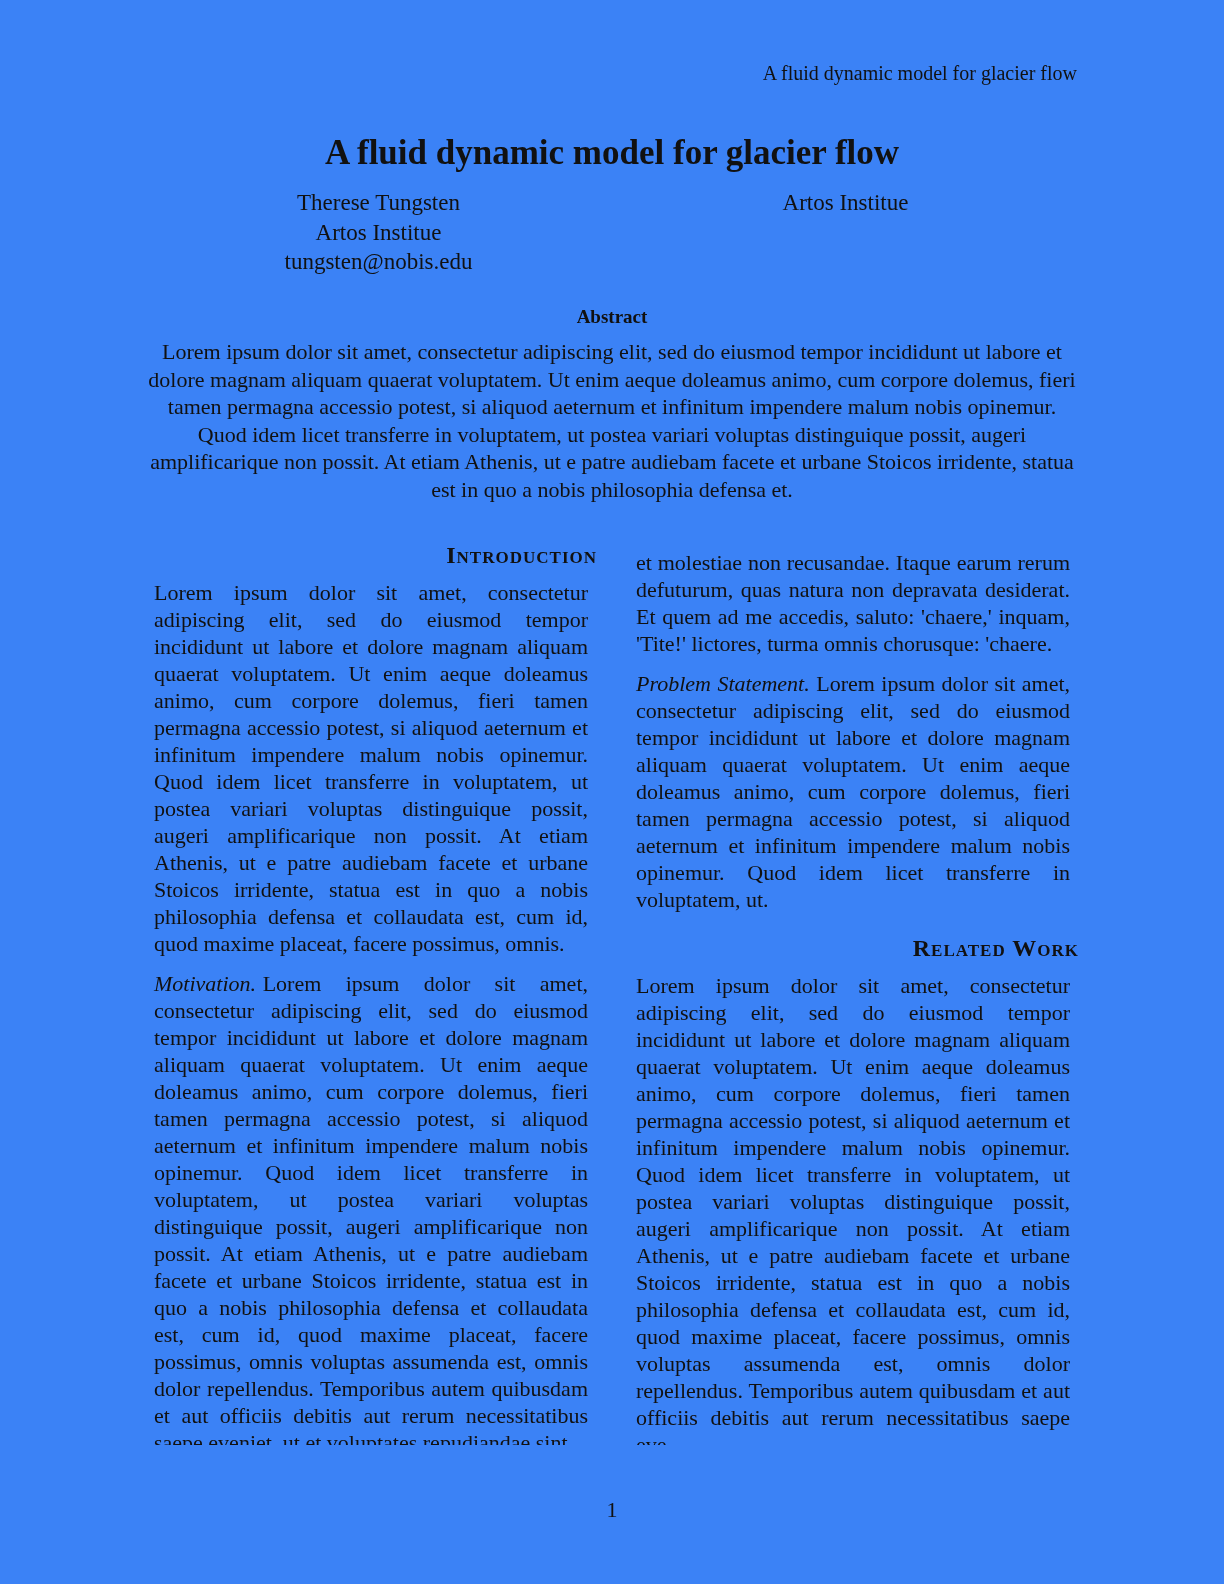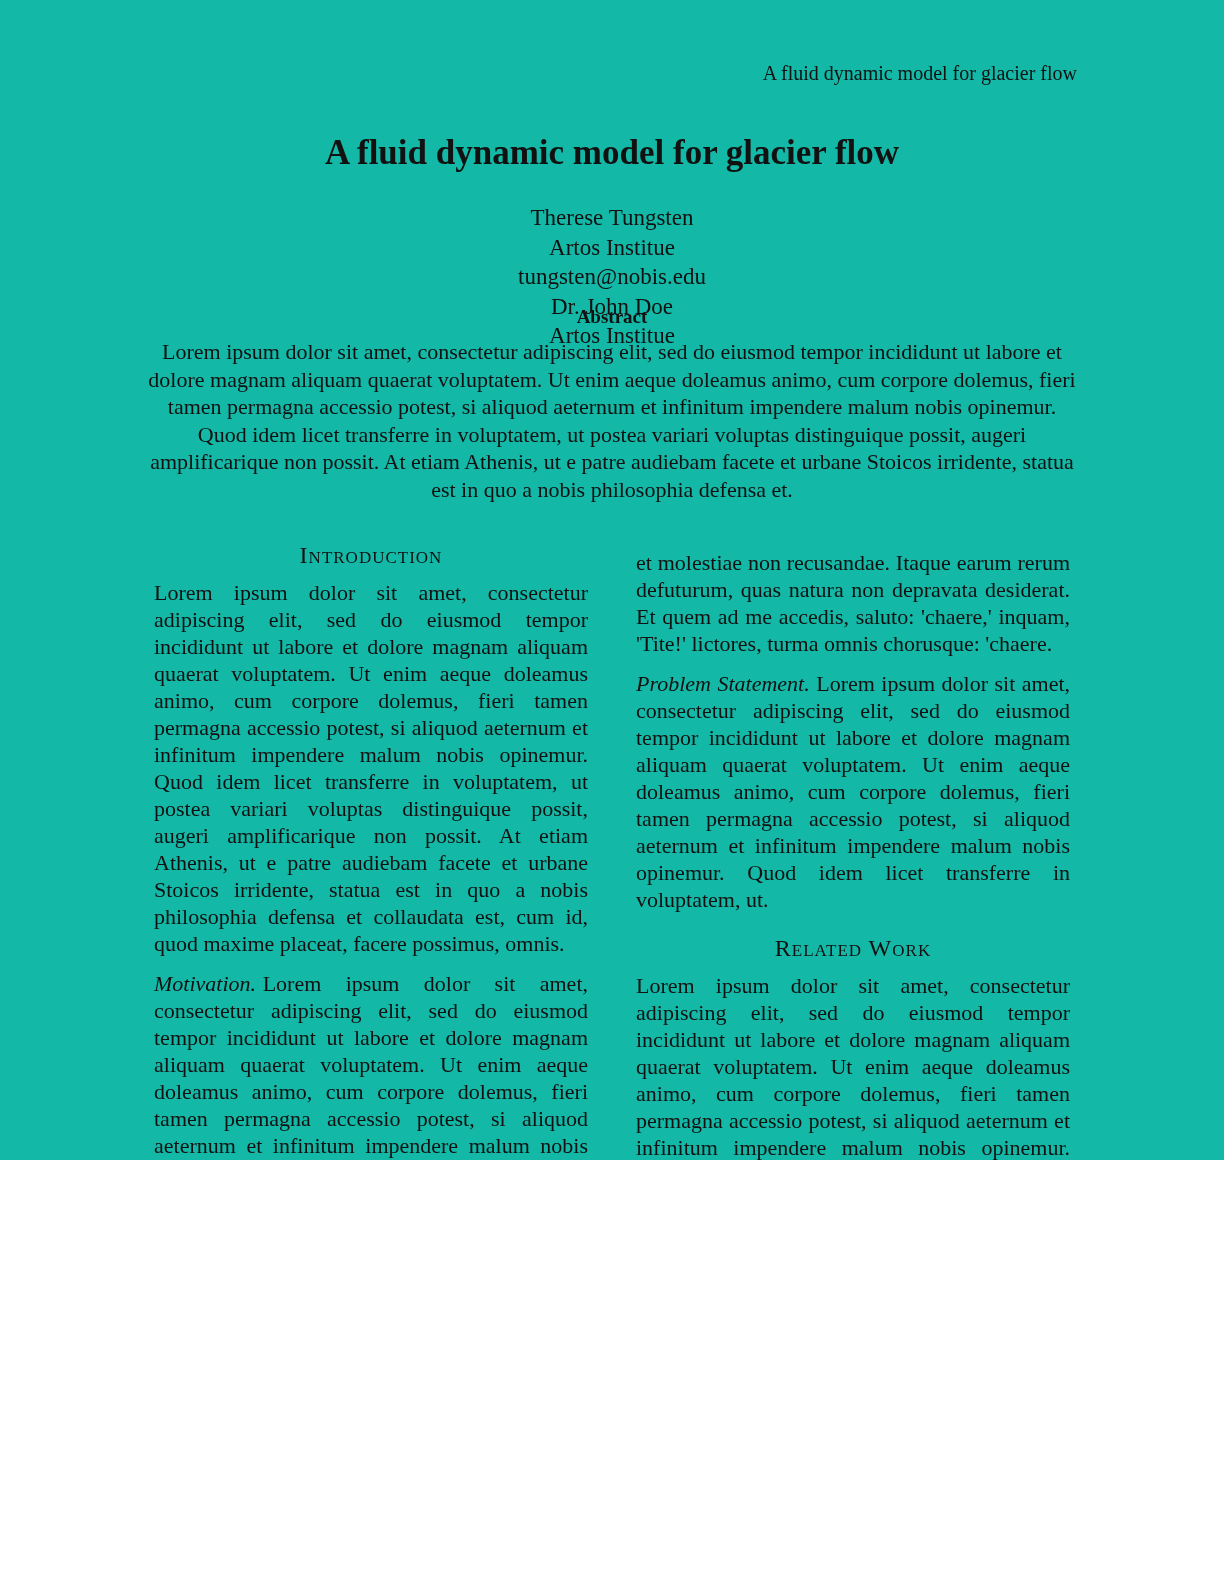--- a/index.html
+++ b/index.html
@@ -3,22 +3,22 @@
 <meta charset="utf-8">
 <style>
   html, body {
     margin: 0;
     padding: 0;
     background: #ffffff;
   }
   .page {
     position: relative;
     width: 1224px;
-    height: 1160px;
-    background: #14b8a6;
+    height: 1584px;
+    background: #3b82f6;
     color: #111111;
     font-family: "Liberation Serif", "DejaVu Serif", serif;
     overflow: hidden;
   }
   .running-header {
     position: absolute;
     top: 61px;
     right: 147px;
     font-size: 20px;
     line-height: 24px;
@@ -29,25 +29,24 @@
     top: 132px;
     left: 0;
     width: 100%;
     text-align: center;
     font-size: 35px;
     line-height: 42px;
     font-weight: bold;
   }
   .authors {
     position: absolute;
-    top: 203px;
+    top: 188px;
     left: 145px;
     width: 934px;
     display: flex;
-    flex-direction: column;
   }
   .author-block {
     flex: 1 1 50%;
     text-align: center;
     font-size: 23px;
     line-height: 29.5px;
   }
   .abstract-heading {
     position: absolute;
     top: 306px;
@@ -78,23 +77,23 @@
   }
   .col {
     width: 452px;
     flex: 0 0 452px;
     font-size: 22px;
     line-height: 27px;
     text-align: justify;
   }
   .section-heading {
     margin: 0 0 3px 0;
-    text-align: center;
+    text-align: right;
     font-variant: small-caps;
-    font-weight: normal;
+    font-weight: bold;
     font-size: 24px;
     line-height: 30px;
     letter-spacing: 1px;
   }
   .section-heading.mid {
     margin-top: 20px;
   }
   .col p {
     margin: 9px;
   }
@@ -123,21 +122,20 @@
 
   <div class="paper-title">A fluid dynamic model for glacier flow</div>
 
   <div class="authors">
     <div class="author-block">
       <div>Therese Tungsten</div>
       <div>Artos Institue</div>
       <div>tungsten@nobis.edu</div>
     </div>
     <div class="author-block">
-      <div>Dr. John Doe</div>
       <div>Artos Institue</div>
     </div>
   </div>
 
   <div class="abstract-heading">Abstract</div>
 
   <div class="abstract-text">Lorem ipsum dolor sit amet, consectetur adipiscing elit, sed do eiusmod tempor incididunt ut labore et dolore magnam aliquam quaerat voluptatem. Ut enim aeque doleamus animo, cum corpore dolemus, fieri tamen permagna accessio potest, si aliquod aeternum et infinitum impendere malum nobis opinemur. Quod idem licet transferre in voluptatem, ut postea variari voluptas distinguique possit, augeri amplificarique non possit. At etiam Athenis, ut e patre audiebam facete et urbane Stoicos irridente, statua est in quo a nobis philosophia defensa et.</div>
 
   <div class="columns">
 

